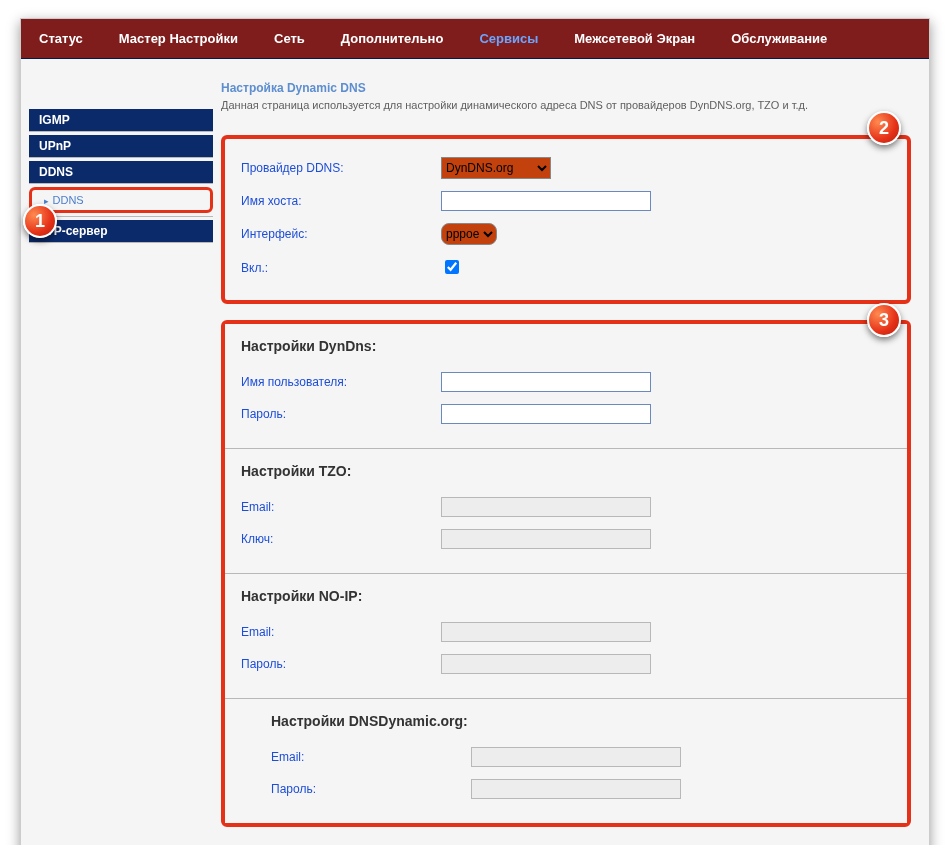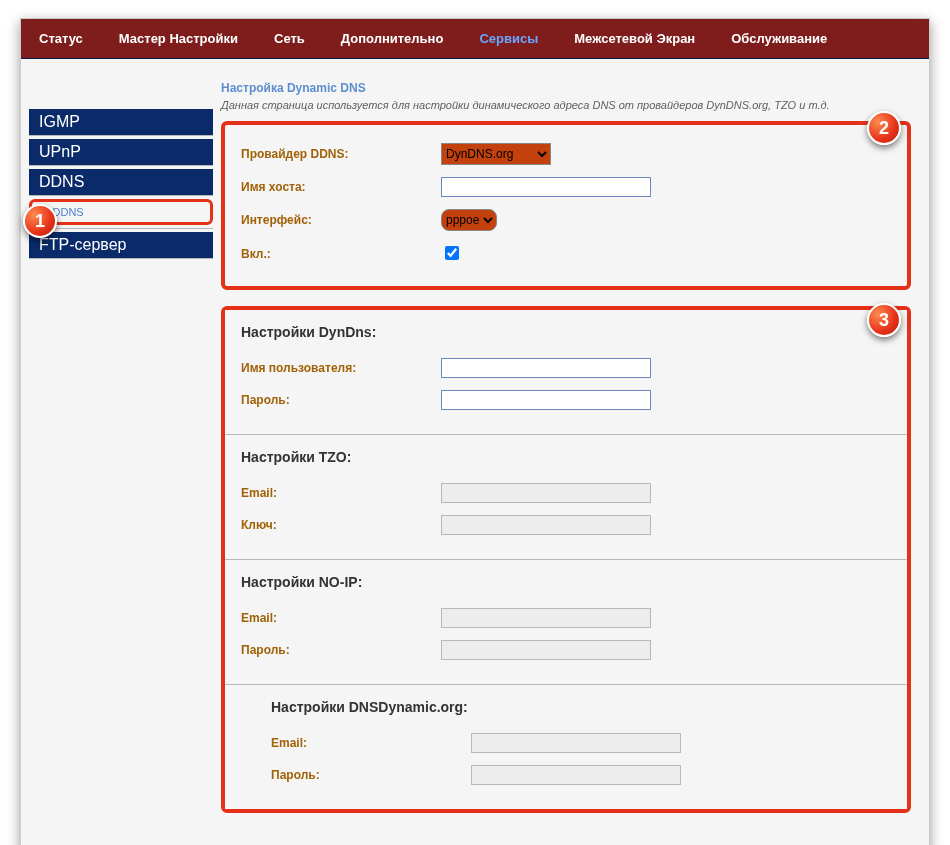--- a/index.html
+++ b/index.html
@@ -42,22 +42,22 @@
   }
   .sidebar {
     width: 200px;
     padding: 50px 8px 20px 8px;
     background: #f5f5f5;
     position: relative;
   }
   .side-item {
     background: #0b2a6a;
     color: #fff;
-    font-size: 16px;
-    font-weight: normal;
+    font-size: 12px;
+    font-weight: bold;
     padding: 4px 10px;
     margin-bottom: 3px;
     cursor: pointer;
     border-bottom: 1px solid #b8b8b8;
   }
   .side-sub {
     color: #4a7ecc;
     font-size: 11px;
     padding: 6px 4px 6px 14px;
     border-bottom: 1px solid #b8b8b8;
@@ -89,22 +89,21 @@
   }
   h1.page-title {
     margin: 0 0 4px 0;
     font-size: 12px;
     color: #5d8ed0;
     font-weight: bold;
   }
   .page-desc {
     font-size: 11px;
     color: #606060;
-    margin-bottom: 10px;
-    font-style: italic;
+    margin-bottom: 24px;
   }
   
   .panel {
     border: 1px solid #b8b8b8;
     background: #f5f5f5;
     padding: 12px 16px 16px 16px;
     margin-bottom: 16px;
     position: relative;
   }
   .panel.highlighted {
@@ -121,22 +120,22 @@
     width: 100%;
     border-collapse: collapse;
   }
   table.form td {
     padding: 6px 0;
     vertical-align: middle;
   }
   table.form td.lbl {
     width: 200px;
     font-size: 12px;
-    font-weight: bold;
-    color: #a16207;
+    font-weight: normal;
+    color: #1d4ed8;
   }
   table.form td.fld input[type=text],
   table.form td.fld input[type=password] {
     width: 210px;
     height: 20px;
     border: 1px solid #6a8abf;
     font-size: 12px;
     padding: 0 4px;
     background: #fff;
   }

